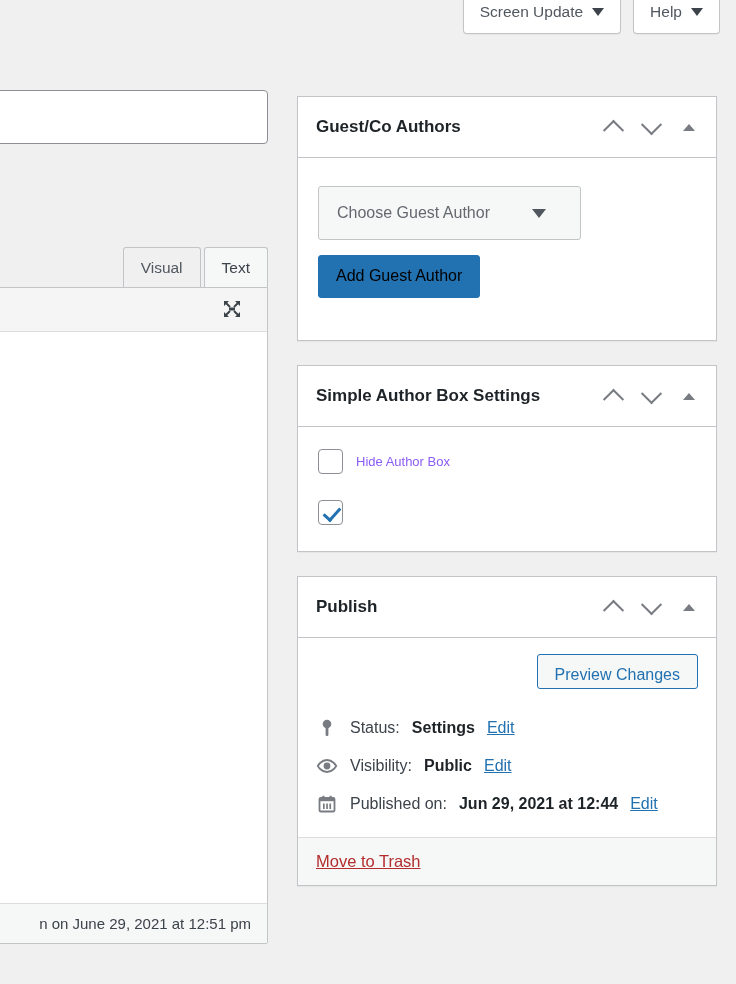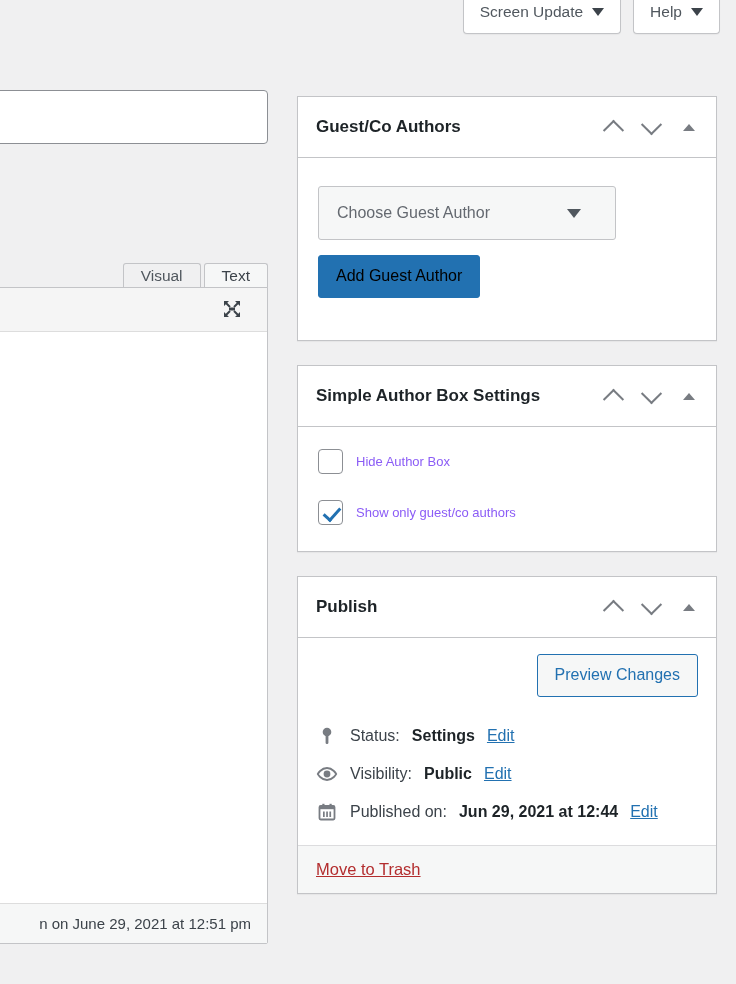--- a/index.html
+++ b/index.html
@@ -75,21 +75,21 @@
   }
   .editor-tabs {
     position: absolute;
     right: 0;
     top: 0;
     display: flex;
     align-items: flex-end;
     height: 48px;
   }
   .ed-tab {
-    height: 25px;
+    height: 41px;
     padding: 0 17px;
     display: flex;
     align-items: center;
     font-size: 15.5px;
     border: 1px solid #c3c4c7;
     border-bottom: none;
     border-radius: 3px 3px 0 0;
     margin-left: 3px;
   }
   .ed-tab.inactive {
@@ -197,21 +197,21 @@
     border-left: 6px solid transparent;
     border-right: 6px solid transparent;
     border-bottom: 7px solid #787c82;
   }
 
   .panel-body { padding: 18px; }
 
   
   .guest-body { padding: 28px 20px 42px 20px; }
   .select-box {
-    width: 298px;
+    width: 263px;
     height: 54px;
     background: #f6f7f7;
     border: 1px solid #c3c4c7;
     border-radius: 3px;
     display: flex;
     align-items: center;
     justify-content: space-between;
     padding: 0 34px 0 18px;
     font-size: 16px;
     color: #646970;
@@ -274,21 +274,21 @@
   .preview-row {
     display: flex;
     justify-content: flex-end;
     margin-bottom: 20px;
   }
   .btn-secondary {
     background: #f6f7f7;
     color: #2271b1;
     border: 1px solid #2271b1;
     border-radius: 3px;
-    padding: 11px 17px 12px 17px;
+    padding: 11px 17px 4px 17px;
     font-size: 16px;
     font-family: "Liberation Sans", sans-serif;
     cursor: pointer;
   }
   .pub-row {
     display: flex;
     align-items: center;
     gap: 12px;
     padding: 8px 0;
     font-size: 16px;
@@ -421,21 +421,20 @@
           </span>
       </div>
     </div>
     <div class="panel-body sab-body">
       <div class="check-row">
         <span class="checkbox"></span>
         <span class="check-label">Hide Author Box</span>
       </div>
       <div class="check-row">
         <span class="checkbox checked"></span>
-        <span class="check-label">Show only guest/co authors</span>
       </div>
     </div>
   </div>
 
   <div class="panel">
     <div class="panel-head">
       <div class="panel-title">Publish</div>
       <div class="panel-controls">
         <span class="ctrl">
             <i class="chev up"></i>

